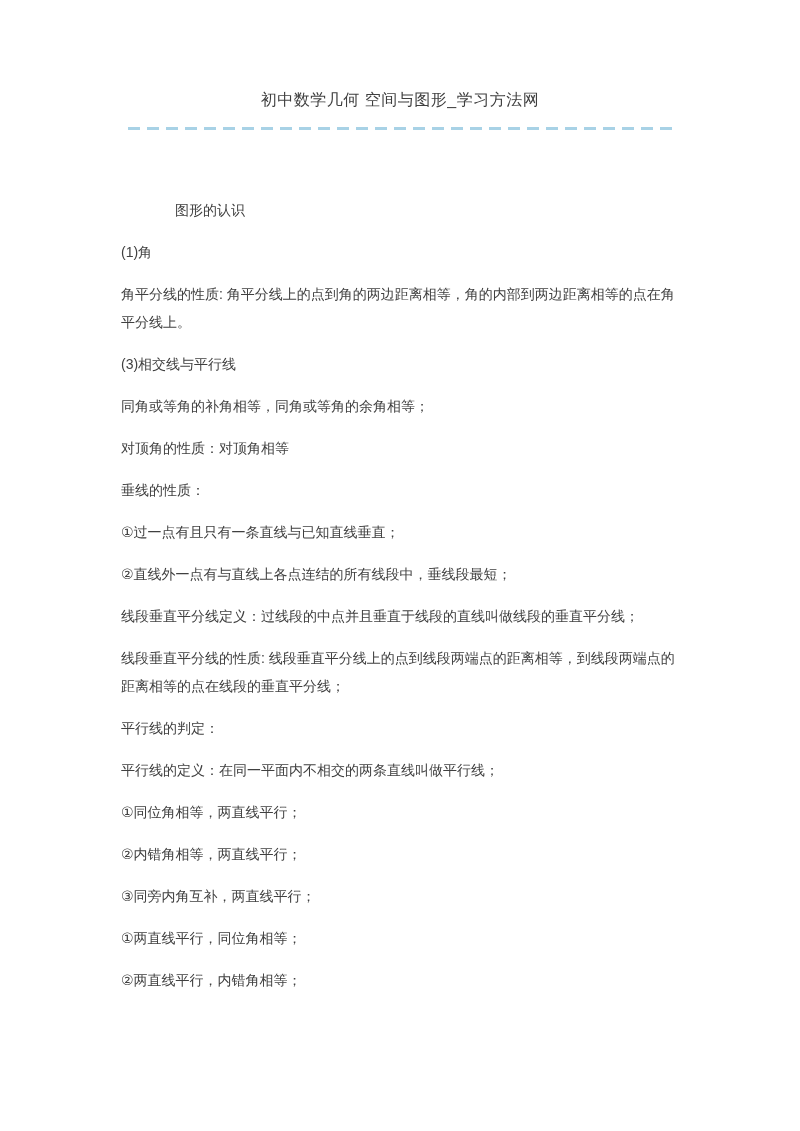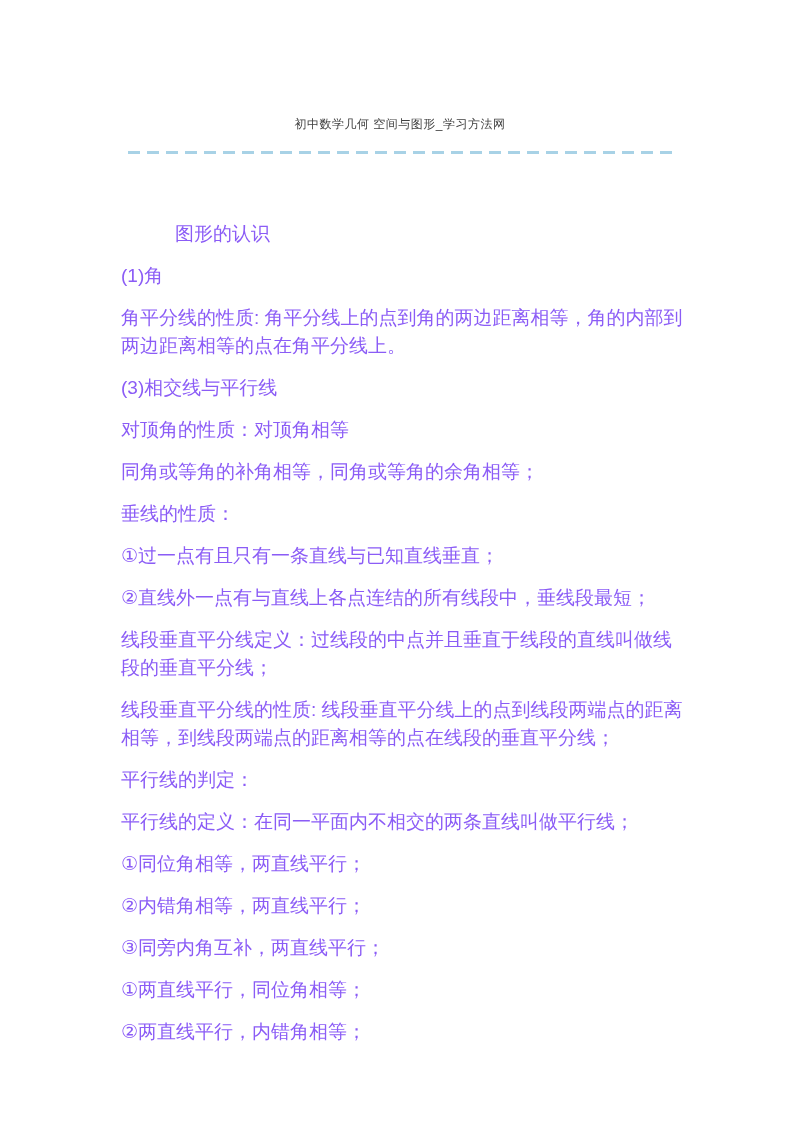--- a/index.html
+++ b/index.html
@@ -14,46 +14,46 @@
     color: #3f3f3f;
     overflow: hidden;
   }
   .page {
     position: relative;
     width: 800px;
     height: 1131px;
     background: #ffffff;
   }
   .doc-title {
-    padding-top: 114px;
+    padding-top: 90px;
     text-align: center;
-    font-size: 12px;
+    font-size: 16px;
     line-height: 20px;
     color: #3f3f3f;
     letter-spacing: 0.5px;
   }
   .divider {
     margin: 17px 0 0 128px;
     width: 547px;
     height: 3px;
     background: repeating-linear-gradient(
       90deg,
       #a8d2e6 0px, #a8d2e6 12px,
       transparent 12px, transparent 19px
     );
   }
   .content {
     margin: 66px 117px 0 121px;
     width: 562px;
   }
   .content p {
     margin: 0 0 14px 0;
-    font-size: 19px;
+    font-size: 14px;
     line-height: 28px;
-    color: #8b5cf6;
+    color: #404040;
     word-break: break-all;
   }
   .section-heading {
     padding-left: 54px;
   }
 </style>
 </head>
 <body>
 
 <div class="page">
@@ -62,22 +62,22 @@
 
   <div class="divider"></div>
 
   <div class="content">
 
     <p class="section-heading">图形的认识</p>
 
     <p>(1)角</p>
     <p>角平分线的性质: 角平分线上的点到角的两边距离相等，角的内部到两边距离相等的点在角平分线上。</p>
     <p>(3)相交线与平行线</p>
+    <p>同角或等角的补角相等，同角或等角的余角相等；</p>
     <p>对顶角的性质：对顶角相等</p>
-    <p>同角或等角的补角相等，同角或等角的余角相等；</p>
     <p>垂线的性质：</p>
     <p>①过一点有且只有一条直线与已知直线垂直；</p>
     <p>②直线外一点有与直线上各点连结的所有线段中，垂线段最短；</p>
     <p>线段垂直平分线定义：过线段的中点并且垂直于线段的直线叫做线段的垂直平分线；</p>
     <p>线段垂直平分线的性质: 线段垂直平分线上的点到线段两端点的距离相等，到线段两端点的距离相等的点在线段的垂直平分线；</p>
     <p>平行线的判定：</p>
     <p>平行线的定义：在同一平面内不相交的两条直线叫做平行线；</p>
     <p>①同位角相等，两直线平行；</p>
     <p>②内错角相等，两直线平行；</p>
     <p>③同旁内角互补，两直线平行；</p>

